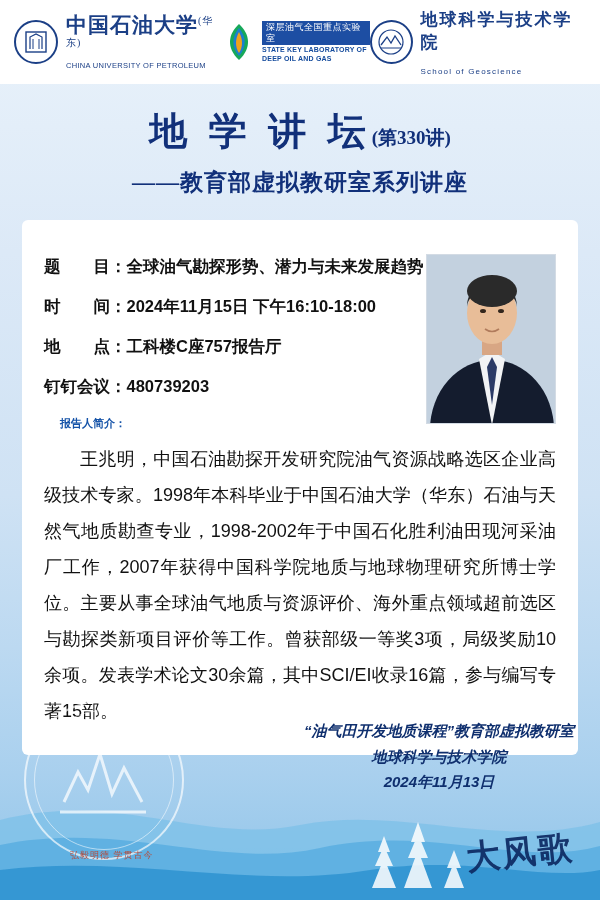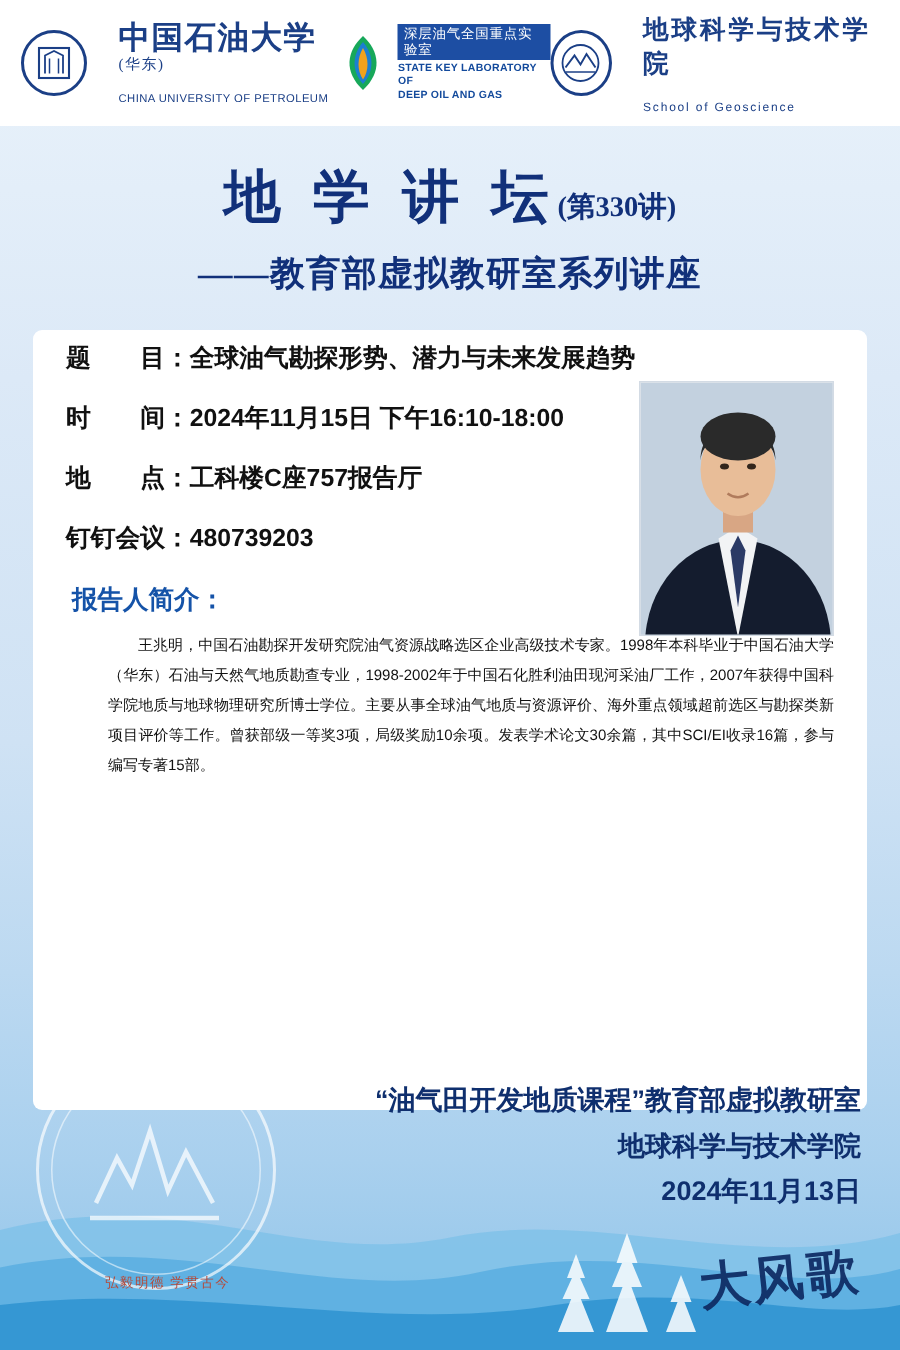--- a/index.html
+++ b/index.html
@@ -17,21 +17,21 @@
   
   .logo-band {
     position: relative;
     height: 84px;
     background: #ffffff;
     display: flex;
     align-items: center;
     justify-content: space-around;
     padding: 0 14px;
   }
-  .logo-group { display: flex; align-items: center; gap: 21px; }
+  .logo-group { display: flex; align-items: center; gap: 8px; }
   .logo-mark {
     width: 44px; height: 44px;
     border-radius: 50%;
     display: flex; align-items: center; justify-content: center;
     flex: 0 0 auto;
   }
   .logo-cup {
     border: 2px solid #1b3f86;
     background: #fff;
   }
@@ -82,21 +82,21 @@
     font-size: 23px; font-weight: bold; color: #11307a;
     margin-top: 10px; letter-spacing: 1px;
   }
 
   
   .card {
     position: relative;
     margin: 16px 22px 0;
     background: #ffffff;
     border-radius: 6px;
-    padding: 8px 22px 26px;
+    padding: 36px 22px 26px;
     min-height: 520px;
   }
   .info-row {
     display: flex;
     align-items: baseline;
     font-size: 16.5px;
     color: #111;
     margin-bottom: 18px;
     font-weight: bold;
     font-family: "Liberation Sans", sans-serif;
@@ -110,39 +110,39 @@
   .portrait {
     position: absolute;
     right: 22px; top: 34px;
     width: 130px; height: 170px;
     background: linear-gradient(180deg,#cfd9e4 0%, #b9c7d6 100%);
     overflow: hidden;
     border: 1px solid #d3dbe4;
   }
   .portrait svg { display: block; }
   .bio-head {
-    color: #1553a8; font-size: 17px; font-weight: bold;
-    margin: 6px 4px 10px;
+    color: #1553a8; font-size: 11px; font-weight: bold;
+    margin: 6px 16px 10px;
   }
   .bio-p {
-    font-size: 10px; line-height: 2.0; color: #111; text-align: justify;
+    font-size: 18px; line-height: 2.0; color: #111; text-align: justify;
     text-indent: 2em;
-    margin-left: 28px;
   }
 
   
   .sign {
     position: absolute;
     right: 26px; top: 718px;
-    text-align: right;
+    text-align: center;
     color: #0f2f6e;
-    font-size: 18px;
+    font-size: 15px;
     font-weight: bold;
     line-height: 1.7;
     z-index: 6;
+    font-style: italic;
   }
 
   
   .seal {
     position: absolute;
     left: 24px; top: 700px;
     width: 160px; height: 160px;
     border-radius: 50%;
     border: 2px solid rgba(255,255,255,0.75);
     color: rgba(255,255,255,0.85);

